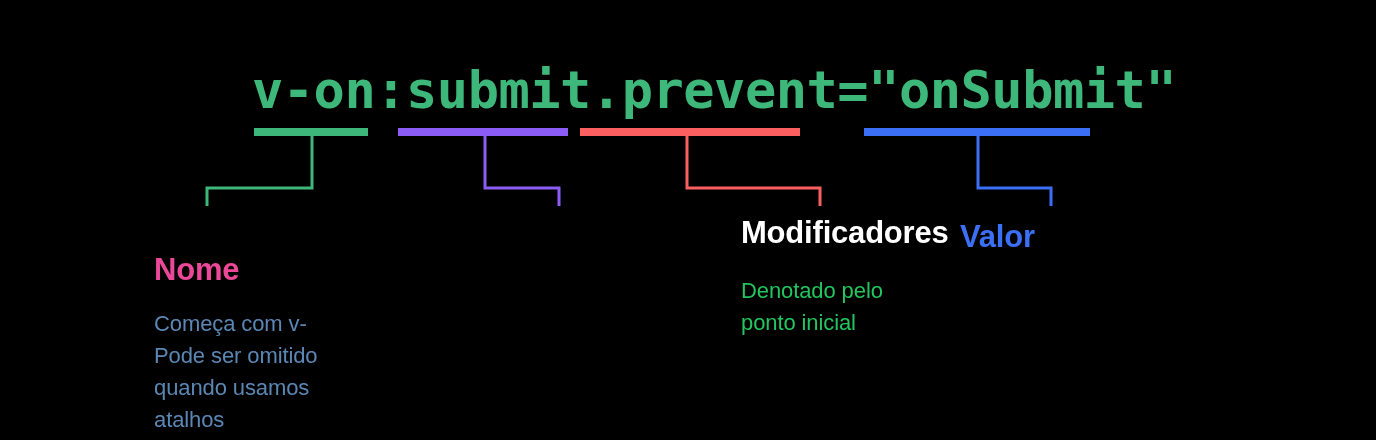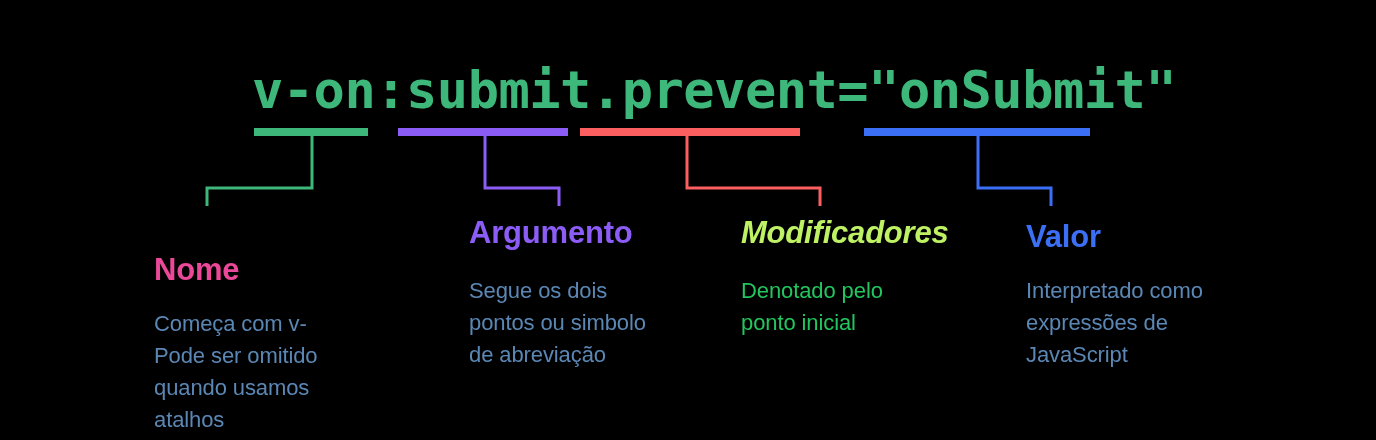--- a/index.html
+++ b/index.html
@@ -66,21 +66,21 @@
     font-size: 22px;
     line-height: 32px;
     letter-spacing: -0.1px;
     color: #5B87B5;
     white-space: pre-line;
   }
 
   #col-nome        { left: 154px; width: 250px; }
   #col-argumento   { left: 469px; width: 250px; top: 214px; }
   #col-modificadores { left: 741px; width: 250px; top: 214px; }
-  #col-valor       { left: 1026px; width: 260px; }
+  #col-valor       { left: 960px; width: 260px; }
 
   #col-argumento .col-body,
   #col-modificadores .col-body { margin-top: 23px; }
 </style>
 </head>
 <body>
 
 <div id="canvas">
 
   <div id="code-line" style="color: rgb(61, 184, 122);">v-on:submit.prevent="onSubmit"</div>
@@ -97,33 +97,24 @@
     </svg>
 
   <div class="column" id="col-nome">
     <div class="col-heading" style="color: #ec4899; margin-top: 33px;">Nome</div>
     <div class="col-body" style="color: rgb(91, 135, 181);">Começa com v-
 Pode ser omitido
 quando usamos
 atalhos</div>
   </div>
 
-  <div class="column" id="col-argumento">
-    <div class="col-heading" style="color: rgb(139, 92, 246);">Argumento</div>
-    <div class="col-body" style="color: rgb(91, 135, 181);">Segue os dois
-pontos ou simbolo
-de abreviação</div>
-  </div>
 
   <div class="column" id="col-modificadores">
-    <div class="col-heading" style="color: #bef264; font-style: italic;">Modificadores</div>
+    <div class="col-heading" style="color: #ffffff;">Modificadores</div>
     <div class="col-body" style="color: #22c55e;">Denotado pelo
 ponto inicial</div>
   </div>
 
   <div class="column" id="col-valor">
     <div class="col-heading" style="color: rgb(59, 111, 245);">Valor</div>
-    <div class="col-body" style="color: rgb(91, 135, 181);">Interpretado como
-expressões de
-JavaScript</div>
   </div>
 
 </div>
 
 </body></html>

